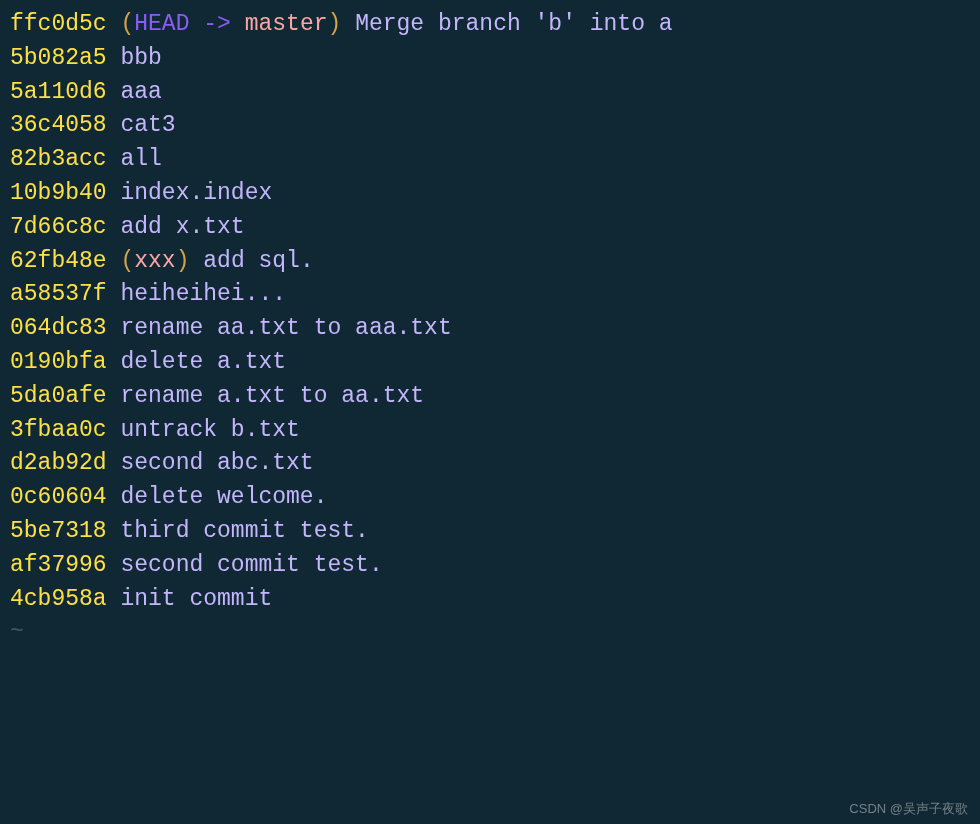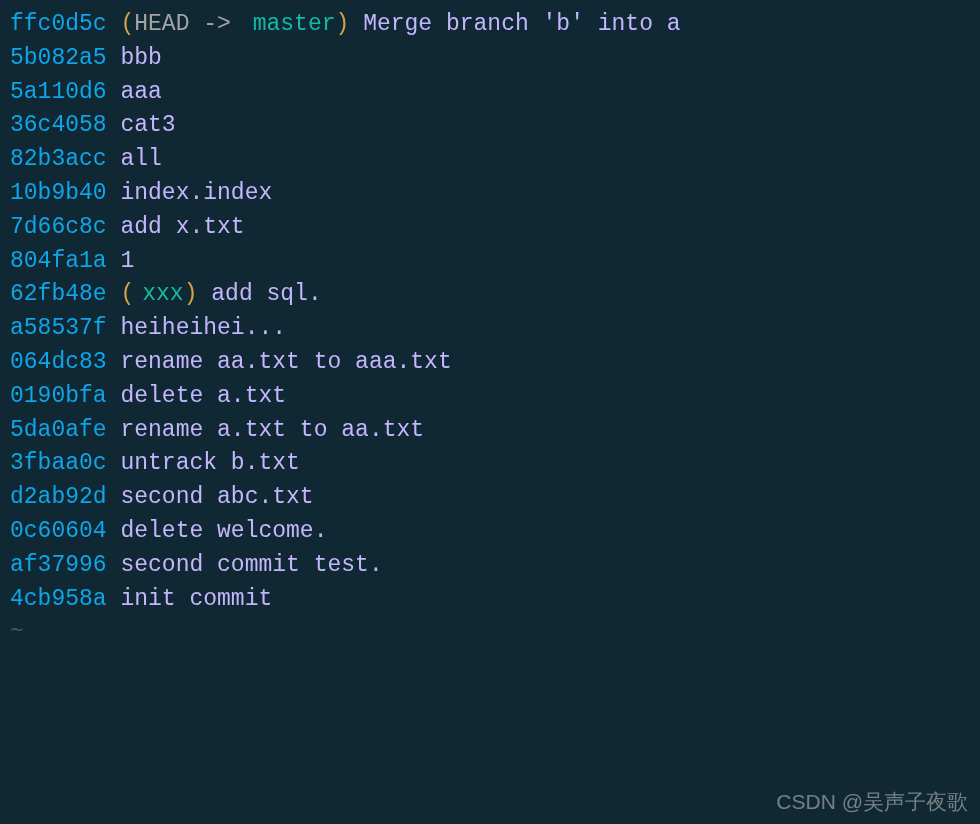--- a/index.html
+++ b/index.html
@@ -16,66 +16,65 @@
       height: 824px;
       padding: 8px 10px;
       position: relative;
       line-height: 1.47;
       overflow: hidden;
     }
     .line {
       white-space: pre;
     }
     .hash {
-      color: #0ea5e9;
+      color: #fde047;
     }
     .paren {
       color: #d5a347;
     }
     .head {
-      color: #a3a3a3;
+      color: #8b5cf6;
       margin-top: 44px;
     }
     .branch {
-      color: #14b8a6;
-      margin-left: 8px;
+      color: #fca5a5;
     }
     .msg {
       color: #c4b5fd;
     }
     .tilde {
       color: #3a5966;
     }
     .watermark {
       position: absolute;
       bottom: 6px;
       right: 12px;
-      font-size: 21px;
+      font-size: 13px;
       color: rgba(200, 200, 200, 0.55);
       font-family: Arial, sans-serif;
       margin-left: 20px;
     }
   </style>
 </head>
 <body>
 
 <div id="log">
     <div class="line"><span class="hash">ffc0d5c</span> <span class="paren">(</span><span class="head">HEAD -&gt; </span><span class="branch">master</span><span class="paren">)</span> <span class="msg">Merge branch 'b' into a</span></div>
     <div class="line"><span class="hash">5b082a5</span> <span class="msg">bbb</span></div>
     <div class="line"><span class="hash">5a110d6</span> <span class="msg">aaa</span></div>
     <div class="line"><span class="hash">36c4058</span> <span class="msg">cat3</span></div>
     <div class="line"><span class="hash">82b3acc</span> <span class="msg">all</span></div>
     <div class="line"><span class="hash">10b9b40</span> <span class="msg">index.index</span></div>
     <div class="line"><span class="hash">7d66c8c</span> <span class="msg">add x.txt</span></div>
-    <div class="line"><span class="hash">804fa1a</span> <span class="msg">1</span></div>
     <div class="line"><span class="hash">62fb48e</span> <span class="paren">(</span><span class="branch">xxx</span><span class="paren">)</span> <span class="msg">add sql.</span></div>
     <div class="line"><span class="hash">a58537f</span> <span class="msg">heiheihei...</span></div>
     <div class="line"><span class="hash">064dc83</span> <span class="msg">rename aa.txt to aaa.txt</span></div>
     <div class="line"><span class="hash">0190bfa</span> <span class="msg">delete a.txt</span></div>
     <div class="line"><span class="hash">5da0afe</span> <span class="msg">rename a.txt to aa.txt</span></div>
     <div class="line"><span class="hash">3fbaa0c</span> <span class="msg">untrack b.txt</span></div>
     <div class="line"><span class="hash">d2ab92d</span> <span class="msg">second abc.txt</span></div>
     <div class="line"><span class="hash">0c60604</span> <span class="msg">delete welcome.</span></div>
+    <div class="line"><span class="hash">5be7318</span> <span class="msg">third commit test.</span></div>
     <div class="line"><span class="hash">af37996</span> <span class="msg">second commit test.</span></div>
     <div class="line"><span class="hash">4cb958a</span> <span class="msg">init commit</span></div>
     <div class="line"><span class="tilde">~</span></div>
   </div>
 <div class="watermark">CSDN @吴声子夜歌</div>
 
 </body></html>

